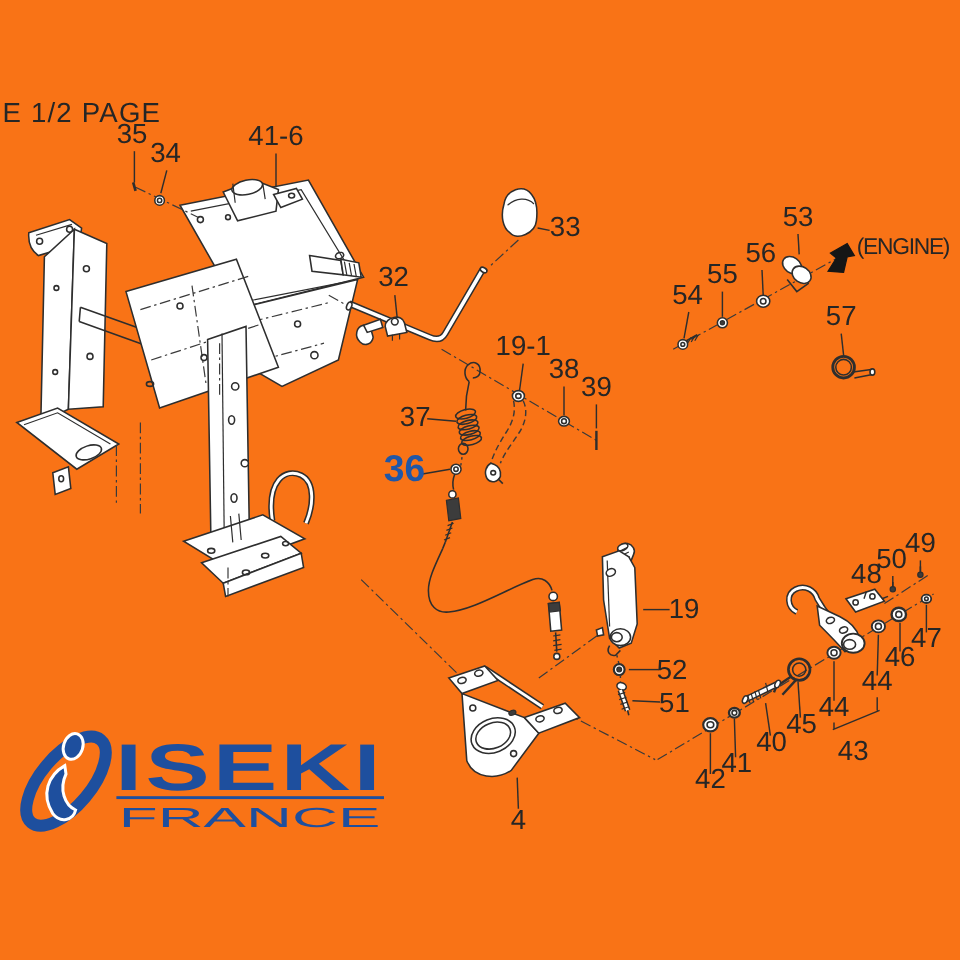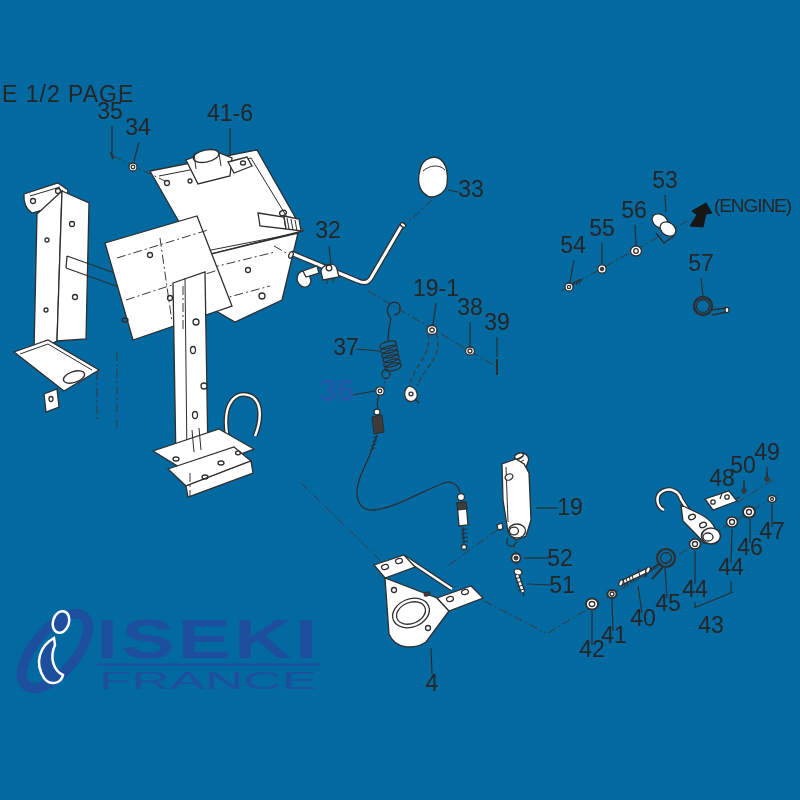--- a/index.html
+++ b/index.html
@@ -1,16 +1,16 @@
 <!DOCTYPE html>
 <html><head>
 <meta charset="utf-8">
 <style>
   html,body{margin:0;padding:0;background:#fff;}
-  .canvas{position:relative;width:800px;height:800px;background:#0369a1;overflow:hidden;
+  .canvas{position:relative;width:800px;height:800px;background:#f97316;overflow:hidden;
           font-family:"Liberation Sans",sans-serif;}
   svg{position:absolute;left:0;top:0;}
   svg text{font-family:"Liberation Sans","DejaVu Sans",sans-serif;}
   .lbl{font-size:23px;fill:#262626;}
   .lbl-mid{text-anchor:middle;}
   .lbl-note{font-size:23px;fill:#262626;letter-spacing:1px;}
   .lbl-engine{font-size:19px;fill:#262626;}
   .lbl-hl{font-size:31px;font-weight:bold;fill:#2057a7;text-anchor:middle;}
   .ln{stroke:#2e2e2e;stroke-width:1.3;fill:none;}
   .lnw{stroke:#2e2e2e;stroke-width:1.3;fill:#ffffff;}

